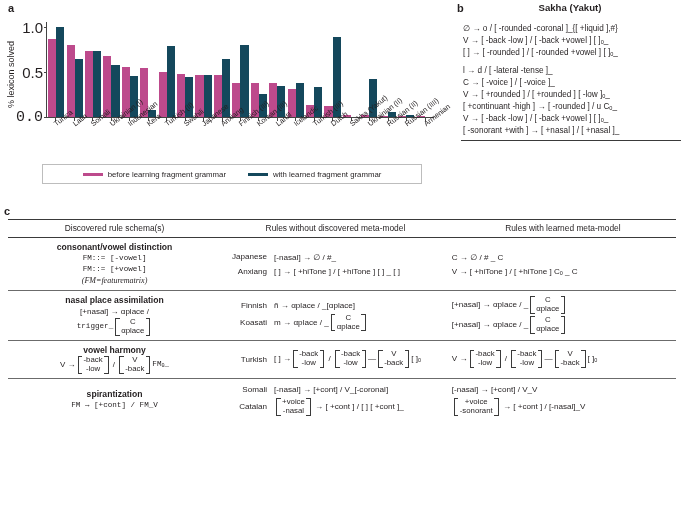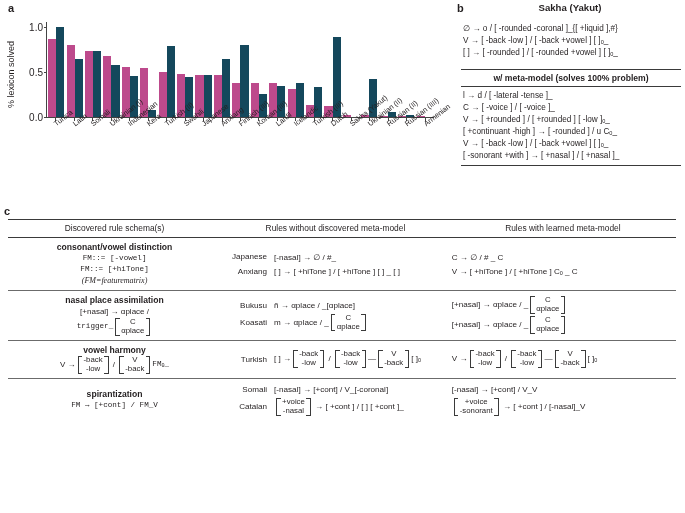--- a/index.html
+++ b/index.html
@@ -15,21 +15,21 @@
   #panel-a .panel-letter{position:absolute;left:8px;top:2px;}
   .chart-wrap{position:absolute;left:14px;top:22px;width:420px;height:105px;}
   .y-axis-label{
     position:absolute;left:-8px;top:0;width:105px;height:14px;
     transform:rotate(-90deg);transform-origin:0 0;
     translate:0 105px;
     font-size:9px;text-align:center;letter-spacing:0px;
   }
   .plot{position:absolute;left:32px;top:0;width:388px;height:96px;
         border-left:1.1px solid #444;border-bottom:1.1px solid #444;box-sizing:border-box;}
-  .ytick{position:absolute;right:calc(100% + 4px);font-size:10px;transform:translateY(-50%);white-space:nowrap;}
+  .ytick{position:absolute;right:calc(100% + 4px);font-size:15px;transform:translateY(-50%);white-space:nowrap;}
   .ytickmark{position:absolute;right:100%;width:3px;height:1px;background:#444;}
   .bars{position:absolute;left:0;bottom:0;width:100%;height:100%;display:flex;align-items:flex-end;}
   .grp{flex:1 1 0;height:100%;display:flex;align-items:flex-end;justify-content:center;gap:0px;position:relative;}
   .bar{width:44%;}
   .bar.b1{background:#bd4a8c;}
   .bar.b2{background:#14485c;}
   .xticks{position:absolute;left:32px;top:96px;width:388px;height:4px;}
   .xtickmark{position:absolute;top:0;width:1px;height:3px;background:#444;}
   .xlabels{position:absolute;left:32px;top:99px;width:388px;height:62px;}
   .xlab{
@@ -180,21 +180,21 @@
           <div class="grp">
             <div class="bar b1" style="height: 0.952381%; background: rgb(189, 74, 140);"></div>
             <div class="bar b2" style="height: 1.90476%; background: rgb(20, 72, 92);"></div>
           </div>
           <div class="grp">
             <div class="bar b1" style="height: 0.952381%; background: rgb(189, 74, 140);"></div>
             <div class="bar b2" style="height: 0%; background: rgb(20, 72, 92);"></div>
           </div>
         </div>
       <div id="yticks">
-          <div class="ytick" style="top: 100%;">0.0</div>
+          <div class="ytick" style="top: 100%; font-family: Liberation Mono, monospace;">0.0</div>
           <div class="ytickmark" style="top: 100%;"></div>
           <div class="ytick" style="top: 52.381%;">0.5</div>
           <div class="ytickmark" style="top: 52.381%;"></div>
           <div class="ytick" style="top: 4.7619%;">1.0</div>
           <div class="ytickmark" style="top: 4.7619%;"></div>
         </div>
     </div>
     <div class="xticks" id="xticks">
         <div class="xtickmark" style="left: 2.38095%;"></div>
         <div class="xtickmark" style="left: 7.14286%;"></div>
@@ -236,32 +236,41 @@
         <div class="xlab" style="left: calc(69.0476% - 3px);">Turkish (III)</div>
         <div class="xlab" style="left: calc(73.8095% - 3px);">Dutch</div>
         <div class="xlab" style="left: calc(78.5714% - 3px);">Sakha (Yakut)</div>
         <div class="xlab" style="left: calc(83.3333% - 3px);">Ukrainian (II)</div>
         <div class="xlab" style="left: calc(88.0952% - 3px);">Russian (II)</div>
         <div class="xlab" style="left: calc(92.8571% - 3px);">Russian (IIII)</div>
         <div class="xlab" style="left: calc(97.619% - 3px);">Armenian</div>
       </div>
   </div>
 
+  <div class="legend">
+    <div class="lg-item">
+      <span class="lg-swatch" id="lg-sw-0" style="background: rgb(189, 74, 140);"></span>
+      <span>before learning fragment grammar</span>
+    </div>
+    <div class="lg-item">
+      <span class="lg-swatch" id="lg-sw-1" style="background: rgb(20, 72, 92);"></span>
+      <span>with learned fragment grammar</span>
+    </div>
+  </div>
 </div>
 
 <div id="panel-b">
   <div class="panel-letter">b</div>
   <div class="b-title">Sakha (Yakut)</div>
   <div class="b-table" id="b-table">
       <div class="b-rules">
         <div>∅ → o / [ -rounded -coronal ]_{[ +liquid ],#}</div>
         <div>V → [ -back -low ] / [ -back +vowel ] [ ]<sub>0</sub>_</div>
         <div>[ ] → [ -rounded ] / [ -rounded +vowel ] [ ]<sub>0</sub>_</div>
       </div>
-      <div class="b-rule-head second">w/ meta-model (solves 100% problem)</div>
       <div class="b-rules b-bottomline">
         <div>l → d / [ -lateral -tense ]_</div>
         <div>C → [ -voice ] / [ -voice ]_</div>
         <div>V → [ +rounded ] / [ +rounded ] [ -low ]<sub>0</sub>_</div>
         <div>[ +continuant -high ] → [ -rounded ] / u C<sub>0</sub>_</div>
         <div>V → [ -back -low ] / [ -back +vowel ] [ ]<sub>0</sub>_</div>
         <div>[ -sonorant +with ] → [ +nasal ] / [ +nasal ]_</div>
       </div>
     </div>
 </div>
@@ -275,40 +284,40 @@
         <th class="col-without">Rules without discovered meta-model</th>
         <th class="col-with">Rules with learned meta-model</th>
       </tr>
     </thead>
     <tbody id="c-body">
         <tr class="c-row">
           <td class="col-schema">
             <span class="schema-title">consonant/vowel distinction</span>
             <span class="schema-body">
               <span style="display:block" class="mono">FM::= [-vowel]</span>
-              <span style="display:block" class="mono">FM::= [+hiTone]</span>
+              <span style="display:block" class="mono">FM::= [+vowel]</span>
               <span style="display:block" class="ital">(FM=featurematrix)</span>
             </span>
           </td>
           <td class="col-without">
             <span class="ruleline"><span class="lang">Japanese</span><span class="inline-mid">[-nasal] → ∅ / #_</span></span>
             <span class="ruleline"><span class="lang">Anxiang</span><span class="inline-mid">[ ] → [ +hiTone ] / [ +hiTone ] [ ] _ [ ]</span></span>
           </td>
           <td class="col-with">
             <span class="ruleline"><span class="inline-mid">C → ∅ / # _ C</span></span>
             <span class="ruleline"><span class="inline-mid">V → [ +hiTone ] / [ +hiTone ] C<sub>0</sub> _ C</span></span>
           </td>
         </tr>
         <tr class="c-row">
           <td class="col-schema">
             <span class="schema-title">nasal place assimilation</span>
             <span class="schema-body"><span style="display:block" class="">[+nasal] → αplace /</span><span><span class="mono inline-mid">trigger_</span><span class="mtx"><span>C</span><span>αplace</span></span></span></span>
           </td>
           <td class="col-without">
-            <span class="ruleline"><span class="lang">Bukusu</span><span class="inline-mid">ñ → αplace / _[αplace]</span></span>
+            <span class="ruleline"><span class="lang">Finnish</span><span class="inline-mid">ñ → αplace / _[αplace]</span></span>
             <span class="ruleline tall"><span class="lang">Koasati</span><span class="inline-mid">m → αplace / _</span><span class="mtx"><span>C</span><span>αplace</span></span></span>
           </td>
           <td class="col-with">
             <span class="ruleline tall"><span class="inline-mid">[+nasal] → αplace / _</span><span class="mtx"><span>C</span><span>αplace</span></span></span>
             <span class="ruleline tall"><span class="inline-mid">[+nasal] → αplace / _</span><span class="mtx"><span>C</span><span>αplace</span></span></span>
           </td>
         </tr>
         <tr class="c-row">
           <td class="col-schema">
             <span class="schema-title">vowel harmony</span>

